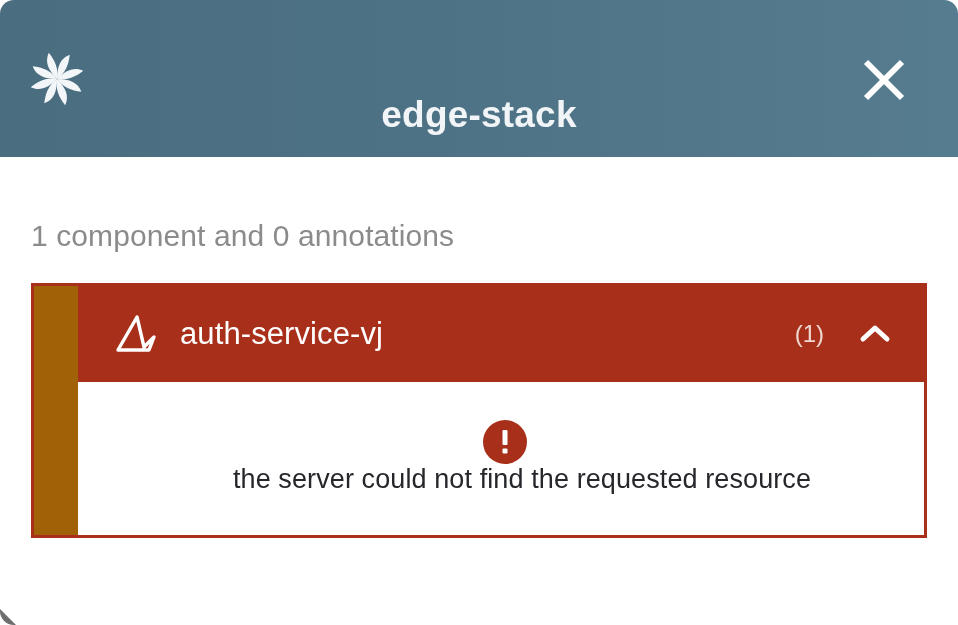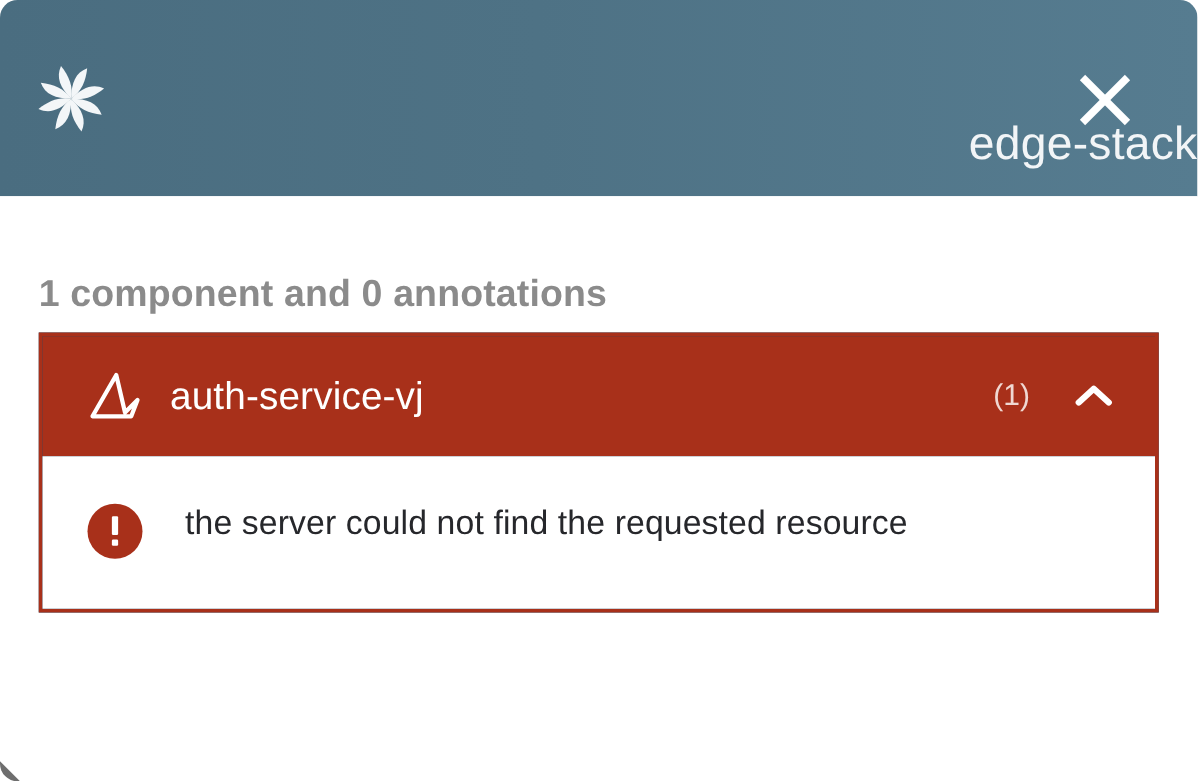--- a/index.html
+++ b/index.html
@@ -48,24 +48,24 @@
   #brand-logo svg { display: block; }
 
   #title-text {
     position: absolute;
     left: 0;
     top: 0;
     width: 958px;
     height: 157px;
     display: flex;
     align-items: center;
-    justify-content: flex-end;
+    justify-content: center;
     color: #f2f5f7;
     font-size: 37px;
-    font-weight: 400;
+    font-weight: 700;
     letter-spacing: 0.2px;
     pointer-events: none;
     margin-top: 36px;
   }
 
   #close-button {
     position: absolute;
     right: 46px;
     top: 52px;
     width: 56px;
@@ -93,38 +93,39 @@
     right: 30px;
     top: 62px;
     height: 44px;
     display: flex;
     align-items: baseline;
     justify-content: space-between;
   }
   #summary-label {
     color: #8b8b8b;
     font-size: 30px;
-    font-weight: 700;
+    font-weight: 400;
     letter-spacing: 0.1px;
   }
   #error-count {
     color: #a8301a;
     font-size: 28px;
     font-weight: 400;
   }
 
   
   #component-panel {
     position: absolute;
     left: 31px;
-    top: 109px;
+    top: 126px;
     width: 896px;
     border: 3px solid #a8301a;
     box-sizing: border-box;
-    background: #0c4a6e;
+    background: #a16207;
+    padding-left: 44px;
   }
 
   #component-header {
     height: 96px;
     background: #a8301a;
     display: flex;
     align-items: center;
     padding: 0 28px 0 34px;
     box-sizing: border-box;
     cursor: pointer;
@@ -161,20 +162,22 @@
     cursor: pointer;
   }
   #collapse-toggle svg { display: block; }
 
   #component-body {
     background: #ffffff;
     padding: 38px 28px 40px 36px;
   }
   .error-row {
     display: flex;
+    align-items: center;
+    flex-direction: column;
   }
   .error-badge-icon {
     width: 44px;
     height: 44px;
     border-radius: 50%;
     background: #a8301a;
     flex: 0 0 auto;
     display: flex;
     align-items: center;
     justify-content: center;

